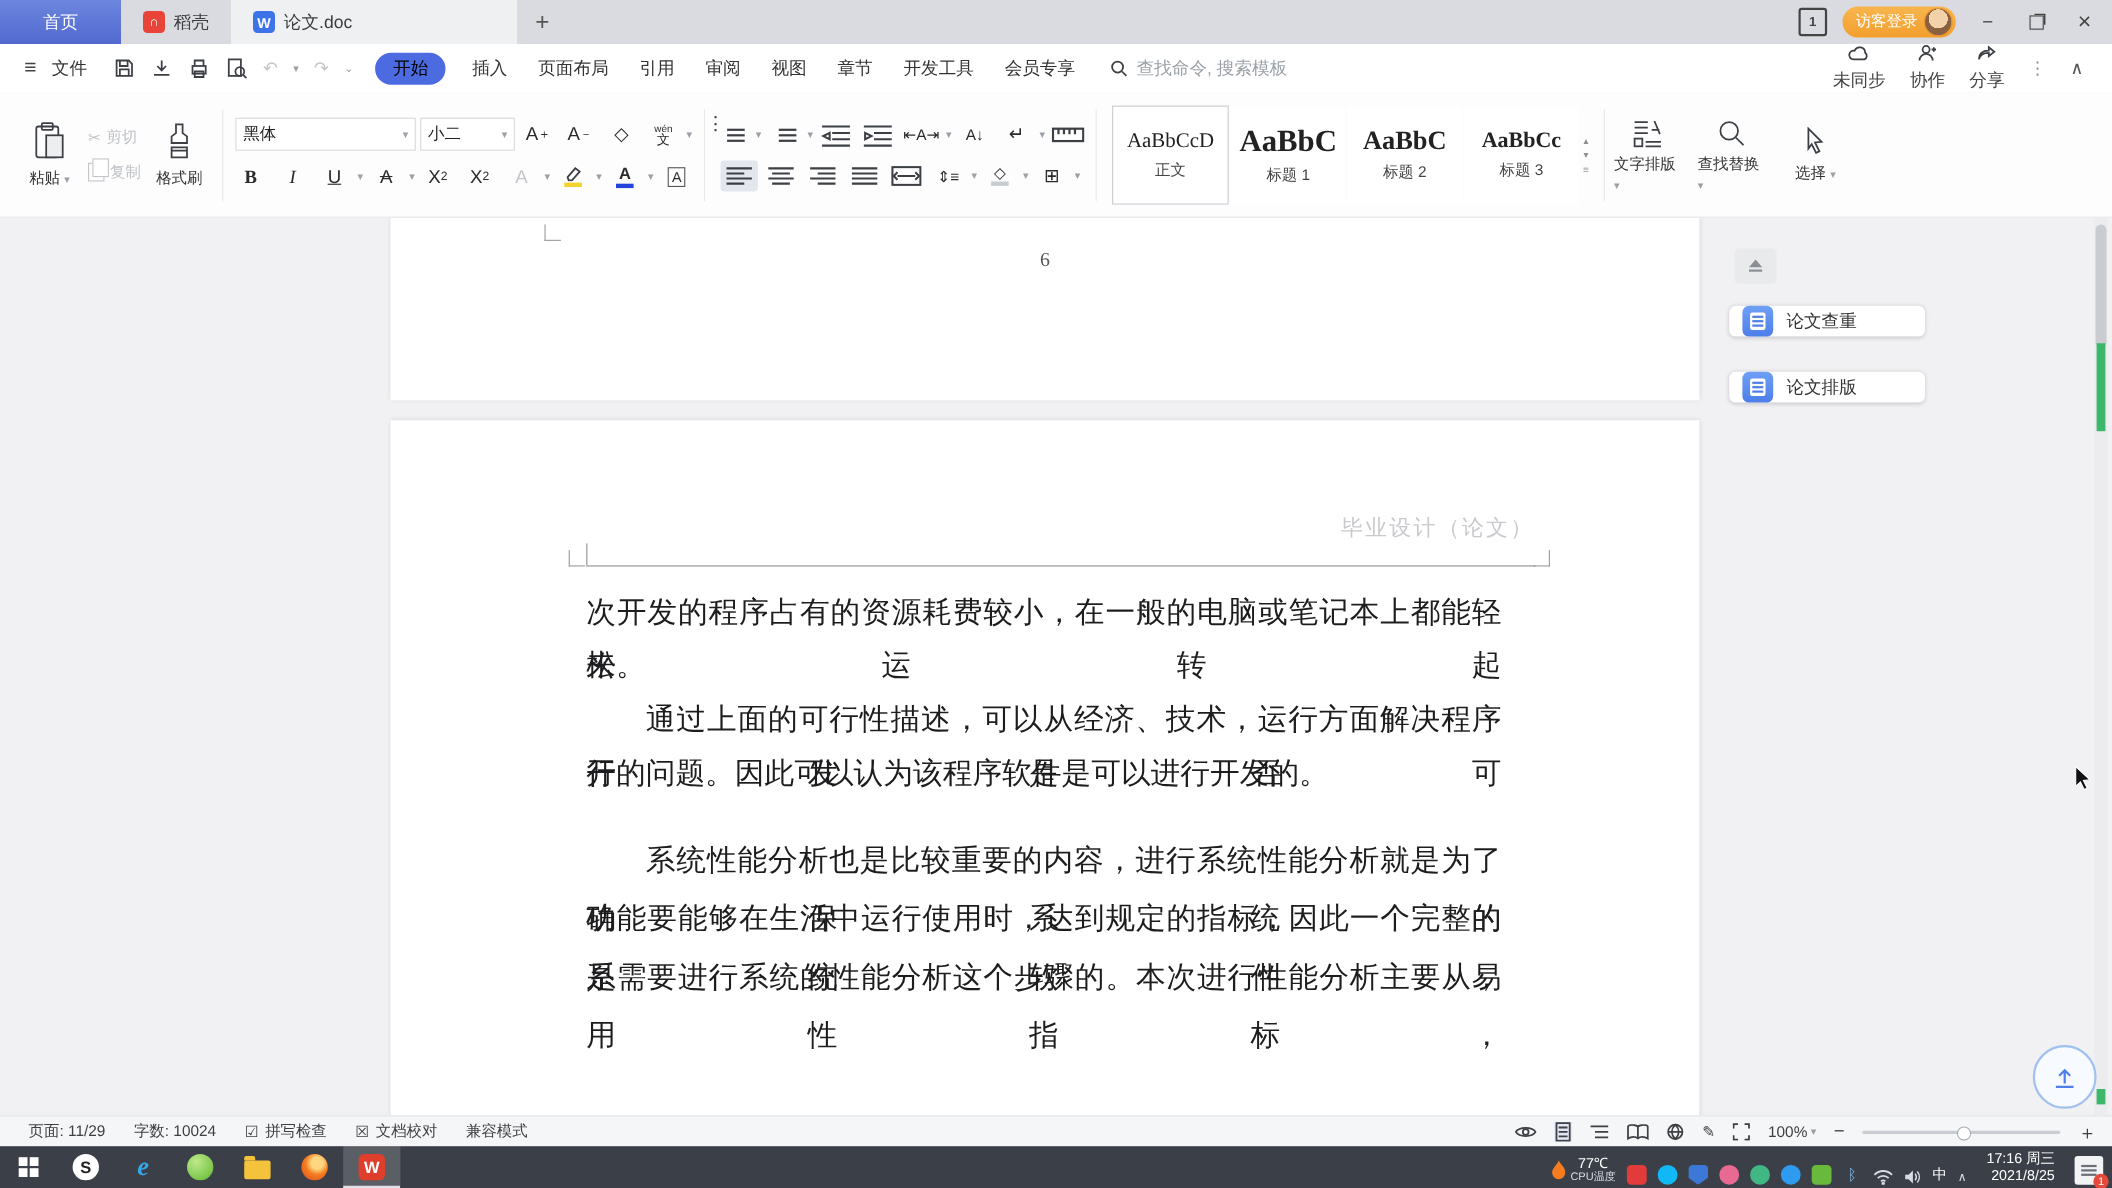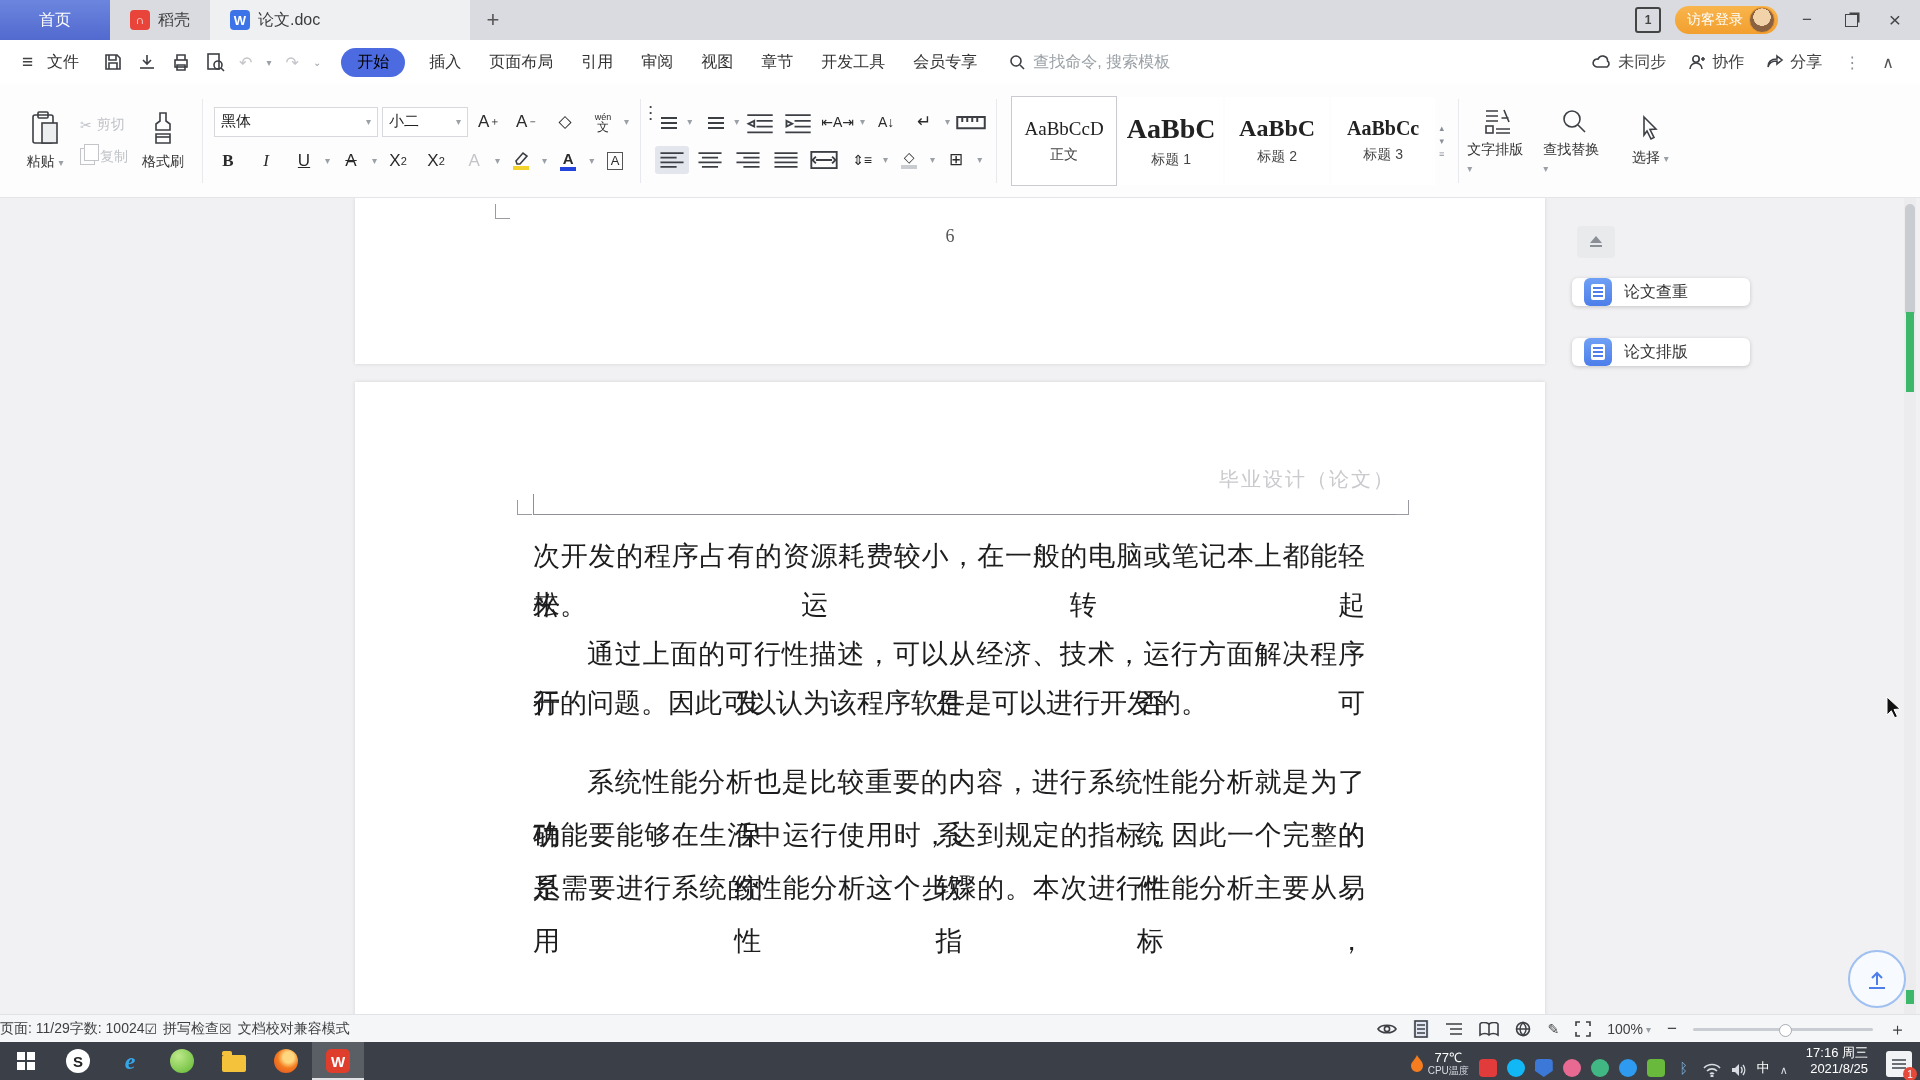--- a/index.html
+++ b/index.html
@@ -30,21 +30,21 @@
   .menubar{position:absolute;top:40px;left:0;width:1920px;height:44px;background:#fff;
            display:flex;align-items:center;font-size:16px;color:#333;border-bottom:1px solid #F0F0F0;}
   .menubar .mi{margin:0 14px;white-space:nowrap;}
   .hamb{font-size:19px;margin-left:22px;color:#444;}
   .qat{display:flex;align-items:center;gap:14px;margin:0 10px;color:#555;}
   .qat .dis{color:#C3C5C9;}
   .caret{font-size:10px;color:#9aa0a6;}
   .pill-active{background:#4D6BE0;color:#000000;border-radius:15px;padding:4px 16px;margin:0 10px;}
   .cmdsearch{display:flex;align-items:center;gap:8px;color:#9aa0a6;margin-left:18px;}
   .menubar-right{margin-left:auto;display:flex;align-items:center;gap:22px;padding-right:26px;color:#444;}
-  .mr-item{display:flex;align-items:center;gap:6px;}
+  .mr-item{display:flex;align-items:center;gap:6px;flex-direction:column;}
   
   .ribbon{position:absolute;top:84px;left:0;width:1920px;height:114px;background:#FDFDFE;
           border-bottom:1px solid #E4E5E8;display:flex;align-items:stretch;padding:0;box-sizing:border-box;}
   .grp{display:flex;align-items:center;}
   .bigbtn{display:flex;flex-direction:column;align-items:center;justify-content:center;gap:6px;
           width:62px;height:96px;margin:6px 0;font-size:14px;color:#333;}
   .stack{display:flex;flex-direction:column;justify-content:center;gap:14px;margin:0 4px;}
   .smallbtn{display:flex;align-items:center;gap:5px;font-size:14px;}
   .disabled{color:#BFC2C7;}
   .two-rows{display:flex;flex-direction:column;justify-content:center;gap:10px;}
@@ -108,21 +108,21 @@
   .card-ic i::before{content:"";position:absolute;left:2px;top:3px;width:10px;height:2px;background:#4D7EEA;box-shadow:0 4px 0 #4D7EEA,0 8px 0 #4D7EEA;}
   .vscroll{position:absolute;right:4px;top:0;width:12px;height:816px;background:#ECECEF;}
   .vthumb{position:absolute;left:1px;top:6px;width:10px;height:112px;background:#C9CCD1;border-radius:5px;}
   .gmark{position:absolute;left:2px;width:8px;background:#3DB86B;}
   .cursor{left:1886px;top:498px;}
   .floatbtn{left:1848px;top:752px;width:54px;height:54px;border-radius:50%;background:#F7FAFF;
             border:2px solid #9FC0F0;display:flex;align-items:center;justify-content:center;}
   
   .statusbar{position:absolute;top:1014px;left:0;width:1920px;height:28px;background:#F5F6F7;
              border-top:1px solid #E2E3E6;display:flex;align-items:center;font-size:14px;color:#3f3f42;}
-  .statusbar .s-item{display:flex;align-items:center;gap:6px;white-space:nowrap;}
+  .statusbar .s-item{margin-left:26px;display:flex;align-items:center;gap:6px;white-space:nowrap;}
   .status-right{margin-left:auto;display:flex;align-items:center;gap:16px;padding-right:14px;}
   .sl-track{width:180px;height:3px;background:#C9CCD1;border-radius:2px;position:relative;}
   .sl-thumb{position:absolute;left:86px;top:-4px;width:11px;height:11px;border-radius:50%;background:#fff;border:1px solid #A9ACB2;}
   .zoomtxt{display:flex;align-items:center;gap:3px;}
   
   .taskbar{position:absolute;top:1042px;left:0;width:1920px;height:38px;background:#3B4048;
            display:flex;align-items:center;}
   .tb-slot{width:52px;height:38px;display:flex;align-items:center;justify-content:center;}
   .tb-slot.active{background:rgba(255,255,255,.16);box-shadow:inset 0 -2px 0 #E0E2E6;}
   .winlogo{display:grid;grid-template-columns:8px 8px;grid-template-rows:8px 8px;gap:2px;}

